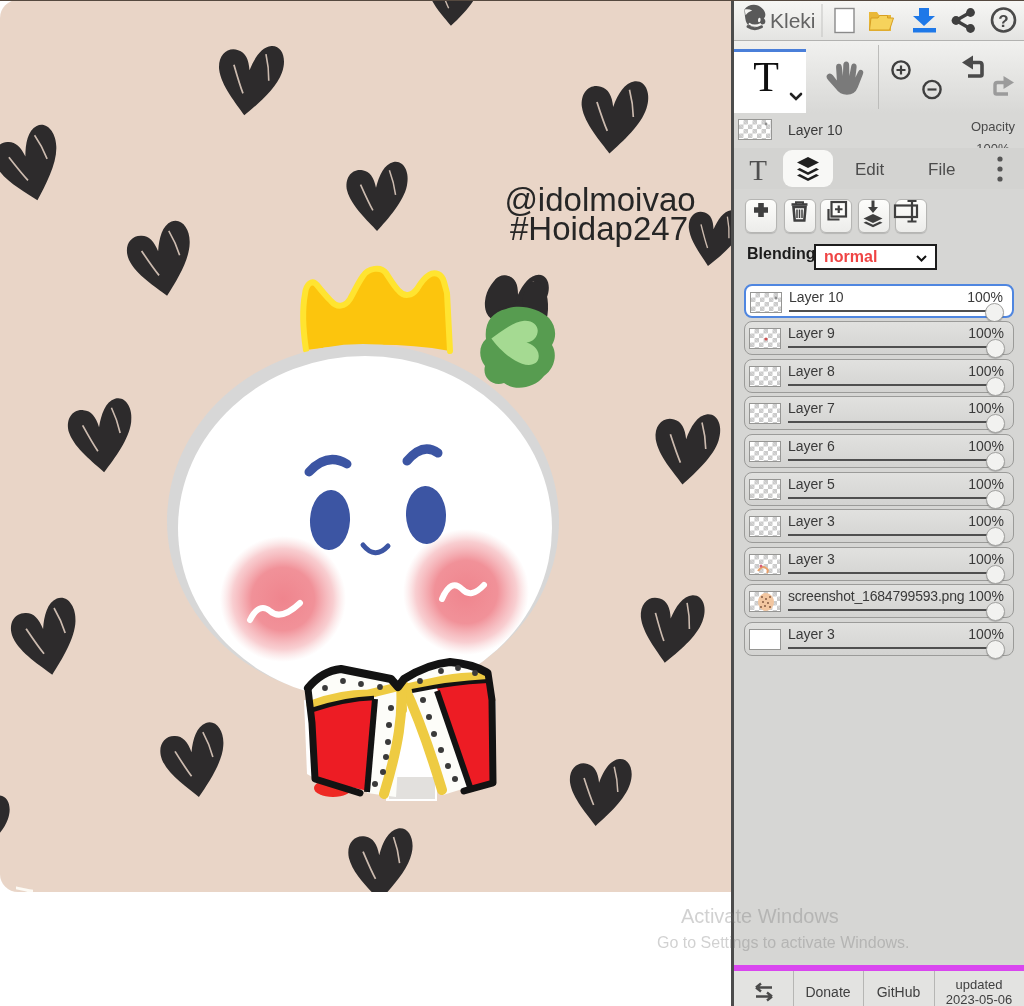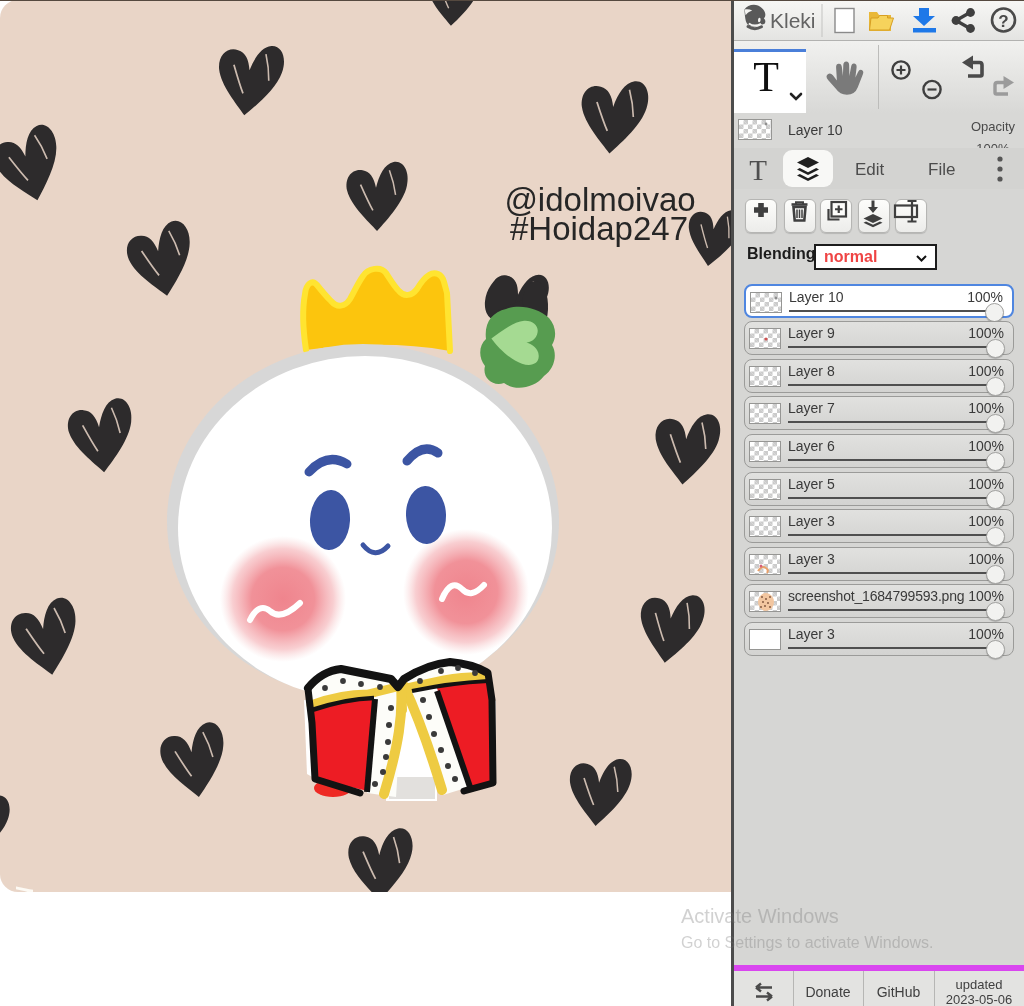--- a/index.html
+++ b/index.html
@@ -4,21 +4,21 @@
 <style>
   html,body{margin:0;padding:0;width:1024px;height:1006px;overflow:hidden;background:#fff;
     font-family:"Liberation Sans",sans-serif;}
   #canvas{position:absolute;left:0;top:0;width:731px;height:892px;background:#e9d5c7;
     border-radius:18px 0 0 18px;overflow:hidden;}
   #vborder{position:absolute;left:731px;top:0;width:3px;height:1006px;background:#4c4c4c;}
   #topline{position:absolute;left:0;top:0;width:1024px;height:1.2px;background:#55493f;z-index:50;}
   #panel{position:absolute;left:734px;top:0;width:290px;height:1006px;background:#d6d6d4;}
   .wm{position:absolute;color:rgba(112,112,112,0.32);z-index:40;white-space:nowrap;}
   #wm1{left:681px;top:905px;font-size:20px;}
-  #wm2{left:681px;top:934px;font-size:16px;}
+  #wm2{left:657px;top:934px;font-size:16px;}
 
   
   #topbar{position:absolute;left:0;top:0;width:290px;height:40px;
     background:linear-gradient(#f7f7f5,#e4e4e2);border-bottom:1px solid #b2b2b0;}
   #row2{position:absolute;left:0;top:41px;width:290px;height:72px;
     background:linear-gradient(#f1f1ef,#d8d8d6);}
   #tbtn{position:absolute;left:0;top:8px;width:72px;height:61px;background:#fff;
     border-top:3px solid #4a7fd9;}
   #header{position:absolute;left:0;top:113px;width:290px;height:35px;background:#d8d8d6;}
   #tabs{position:absolute;left:0;top:148px;width:290px;height:41px;background:#d3d3d1;}

